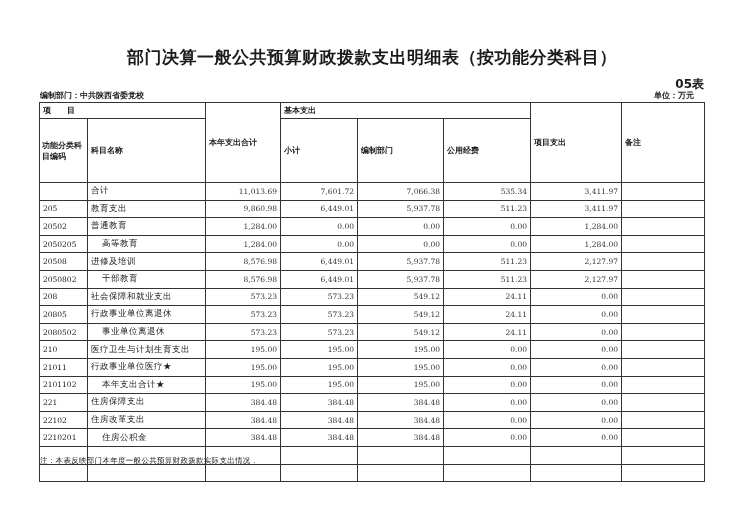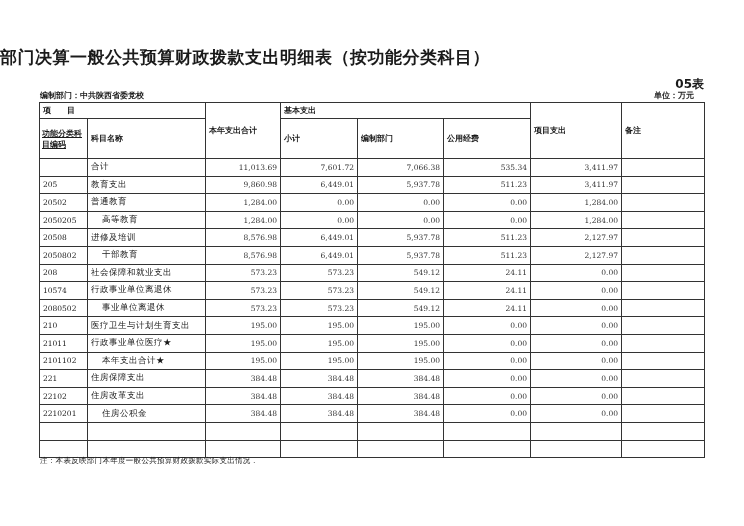--- a/index.html
+++ b/index.html
@@ -1,32 +1,32 @@
 <!DOCTYPE html>
 <html><head>
 <meta charset="utf-8">
 <style>
   html, body { margin: 0; padding: 0; background: #ffffff; }
   body { width: 744px; height: 526px; position: relative; overflow: hidden;
          font-family: "DejaVu Serif", "Liberation Serif", serif; color: #1a1a1a; }
-  .title { position: absolute; left: 0; top: 46px; width: 744px; text-align: left;
+  .title { position: absolute; left: 0; top: 46px; width: 744px; text-align: center;
            font-family: "DejaVu Sans", "Liberation Sans", sans-serif; font-size: 17px; font-weight: bold; letter-spacing: 0.5px; }
   .formno { position: absolute; right: 40px; top: 76px; font-size: 12px;
             font-family: "DejaVu Sans", "Liberation Sans", sans-serif; font-weight: bold; }
   .dept { position: absolute; left: 40px; top: 90px; font-size: 8px; font-weight: bold;
           font-family: "DejaVu Sans", "Liberation Sans", sans-serif; }
   .unit { position: absolute; right: 50px; top: 90px; font-size: 8px; font-weight: bold;
           font-family: "DejaVu Sans", "Liberation Sans", sans-serif; }
   table.grid { position: absolute; left: 39px; top: 102px; border-collapse: collapse;
                table-layout: fixed; width: 665px; }
   table.grid td, table.grid th { border: 1px solid #333; padding: 0 3px; overflow: hidden; white-space: nowrap; }
   table.grid th { font-family: "DejaVu Sans", "Liberation Sans", sans-serif; font-size: 8px; font-weight: bold; text-align: left; }
   tr.h1 th { height: 15px; }
   tr.h2 th { height: 31px; }
-  tr.h2 th.wrap { white-space: normal; line-height: 11px; padding: 4px 2px; text-decoration: underline; }
+  tr.h2 th.wrap { white-space: normal; line-height: 11px; padding: 16px 2px; }
   tbody td { height: 16.6px; font-size: 8px; }
   td.code { text-align: left; font-size: 7.5px; margin-left: 48px; }
   td.name { text-align: left; font-size: 8.5px; letter-spacing: 0.5px; }
   td.name.l3 { padding-left: 14px; }
   td.num { text-align: right; font-size: 7.5px; color: #333; }
   .note { position: absolute; left: 40px; top: 456px; font-size: 7.5px; letter-spacing: 0.3px; }
 </style>
 </head>
 <body>
 
@@ -127,21 +127,21 @@
         <td class="code">208</td>
         <td class="name">社会保障和就业支出</td>
         <td class="num">573.23</td>
         <td class="num">573.23</td>
         <td class="num">549.12</td>
         <td class="num">24.11</td>
         <td class="num">0.00</td>
         <td class="num"></td>
       </tr>
       <tr>
-        <td class="code">10574</td>
+        <td class="code">20805</td>
         <td class="name">行政事业单位离退休</td>
         <td class="num">573.23</td>
         <td class="num">573.23</td>
         <td class="num">549.12</td>
         <td class="num">24.11</td>
         <td class="num">0.00</td>
         <td class="num"></td>
       </tr>
       <tr>
         <td class="code">2080502</td>

